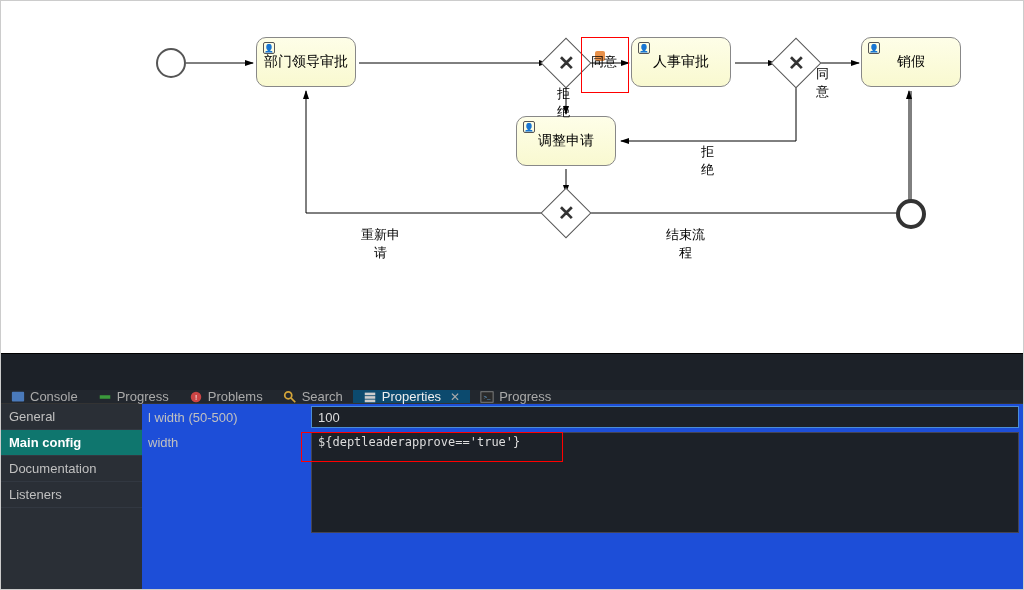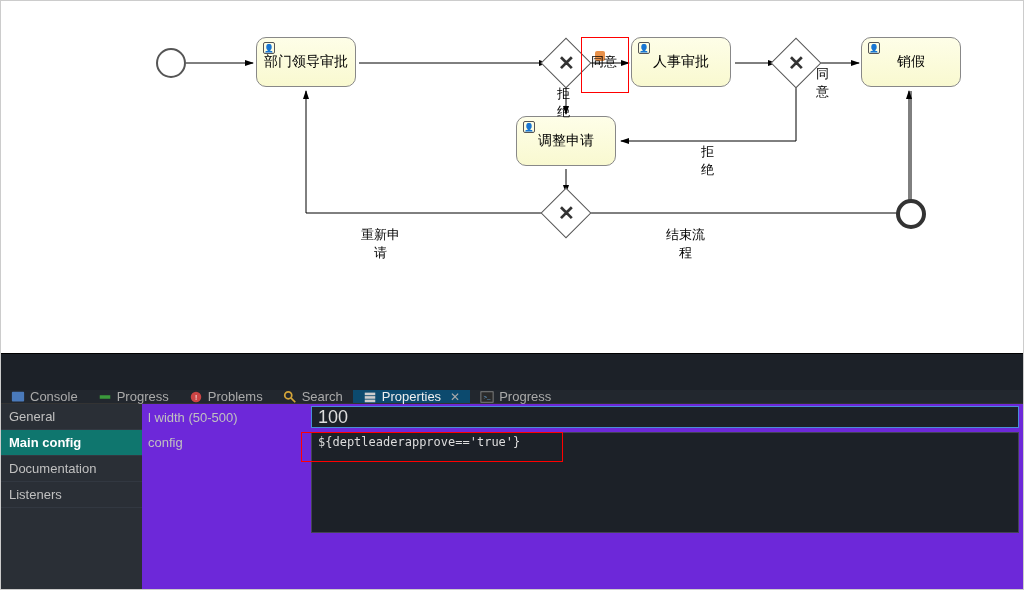--- a/index.html
+++ b/index.html
@@ -16,25 +16,25 @@
 svg.arrows { position: absolute; top: 0; left: 0; width: 100%; height: 100%; pointer-events: none; }
 .bottom-panel { position: relative; width: 100%; height: 237px; background: #1c2128; color: #ccc; font-size: 13px; border-top: 1px solid #000; }
 .tabs-row { display: flex; align-items: flex-end; height: 14px; background: #22272e; border-bottom: 1px solid #333; margin-top: 36px; }
 .tab-item { display: flex; align-items: center; padding: 0 10px; height: 100%; color: #aaa; cursor: pointer; gap: 5px; }
 .tab-item.active { background: #0c4a6e; color: #eee; }
 .tab-close { color: #aaa; margin-left: 4px; font-size: 12px; }
 .props-body { display: flex; height: calc(100% - 28px - 22px); }
 .sidebar { width: 141px; background: #2a2f36; display: flex; flex-direction: column; }
 .side-item { padding: 5px 8px; color: #c0c0c0; cursor: pointer; border-bottom: 1px solid #323841; }
 .side-item.sel { background: #0f766e; color: #fff; font-weight: bold; }
-.fields-area { flex: 1; position: relative; background: #6d28d9; }
+.fields-area { flex: 1; position: relative; background: #1d4ed8; }
 .field-row { display: flex; align-items: center; }
 .field-label-col { width: 165px; padding: 5px 6px; color: #c0c0c0; }
 .field-input-col { flex: 1; padding: 2px 4px; }
-.field-input { width: 100%; height: 22px; background: #1c2128; color: #ddd; border: 1px solid #445; padding: 2px 6px; font-size: 18px; }
+.field-input { width: 100%; height: 22px; background: #1c2128; color: #ddd; border: 1px solid #445; padding: 2px 6px; font-size: 13px; }
 .field-textarea { width: 100%; height: 101px; background: #1c2128; color: #ddd; border: 1px solid #445; padding: 2px 6px; font-size: 12px; resize: none; }
 .red-box { position: absolute; border: 1.5px solid red; pointer-events: none; }
 .watermark { position: absolute; bottom: 2px; right: 6px; color: #999; font-size: 14px; }
 .icon-svg { width: 14px; height: 14px; }
 </style>
 </head>
 <body>
 
 <div class="diagram-area">
   <svg class="arrows">
@@ -162,21 +162,21 @@
       <div class="side-item">Listeners</div>
     </div>
     <div class="fields-area">
       <div class="field-row">
         <div class="field-label-col">l width (50-500)</div>
         <div class="field-input-col">
           <input class="field-input" style="border-color: rgb(74, 141, 216);" value="100">
         </div>
       </div>
       <div class="field-row" style="align-items:flex-start;">
-        <div class="field-label-col">config</div>
+        <div class="field-label-col">width</div>
         <div class="field-input-col">
           <textarea class="field-textarea" style="">${deptleaderapprove=='true'}</textarea>
         </div>
       </div>
       <div class="red-box" style="left:159px; top:28px; width:262px; height:30px;"></div>
     </div>
   </div>
 
 </div>
 

